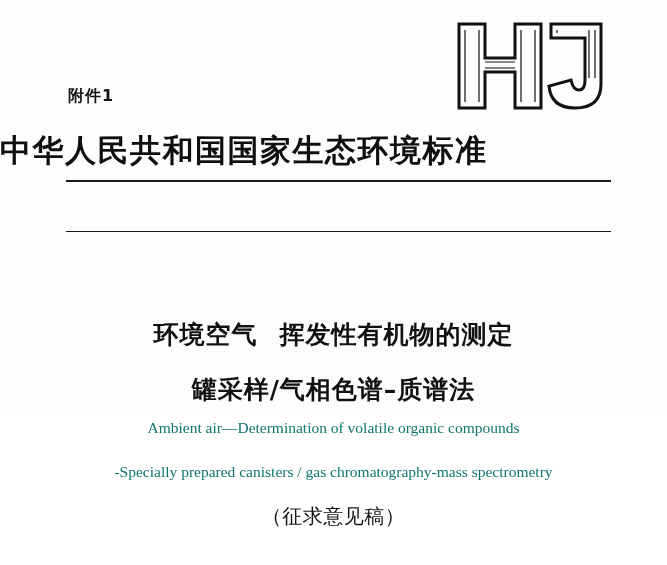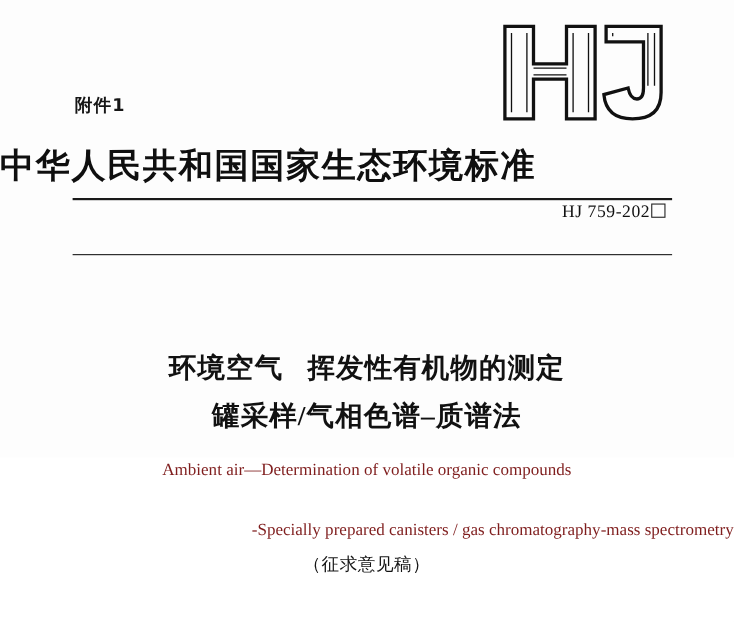--- a/index.html
+++ b/index.html
@@ -108,47 +108,46 @@
     right: 0;
     top: 318px;
     text-align: center;
     font-family: "DejaVu Sans", sans-serif;
     font-size: 25px;
     font-weight: bold;
     letter-spacing: 1px;
     color: #111;
   }
   .doc-title .line2 {
-    margin-top: 10px;
-    font-family: Liberation Serif, serif;
+    margin-top: 22px;
   }
   .gapwide { display: inline-block; width: 22px; }
 
   
   .en-title {
     position: absolute;
     left: 0;
     right: 0;
     text-align: center;
     font-family: "Liberation Serif", serif;
     font-size: 15.5px;
-    color: #7f1d1d;
+    color: #0f766e;
   }
   .en-title-1 { top: 419px; }
-  .en-title-2 { top: 473px; text-align: right; }
+  .en-title-2 { top: 463px; }
 
   
   .draft-note {
     position: absolute;
     left: 0;
     right: 0;
     top: 503px;
     text-align: center;
     font-family: "DejaVu Sans", sans-serif;
-    font-size: 16px;
+    font-size: 20px;
     color: #141414;
     letter-spacing: 0.5px;
   }
 </style>
 </head>
 <body>
 
 <div class="page">
 
   <div class="attachment-label">附件1</div>
@@ -163,23 +162,20 @@
       <path d="M96 6 L146 6 L146 66 Q146 90 120 90 Q96 90 94 68 L116 62 Q118 72 124 72 Q130 72 130 62 L130 20 L96 20 Z" fill="none" stroke="#111111" stroke-width="3"></path>
       <path d="M102 12 L102 15 M140 12 L140 60 M134 12 L134 60" stroke="#111111" stroke-width="1.2" fill="none"></path>
     </svg>
   </div>
 
   <div class="standard-title">中华人民共和国国家生态环境标准</div>
 
   <div class="rule rule-top"></div>
 
   <div class="std-numbers">
-    <div class="line1">
-      <span>HJ 759-202</span><span class="box-glyph"></span>
-    </div>
   </div>
 
   <div class="rule-thin rule-bottom"></div>
 
   <div class="doc-title">
     <div class="line1">
       <span>环境空气</span><span class="gapwide"></span><span>挥发性有机物的测定</span>
     </div>
     <div class="line2">罐采样/气相色谱–质谱法</div>
   </div>

